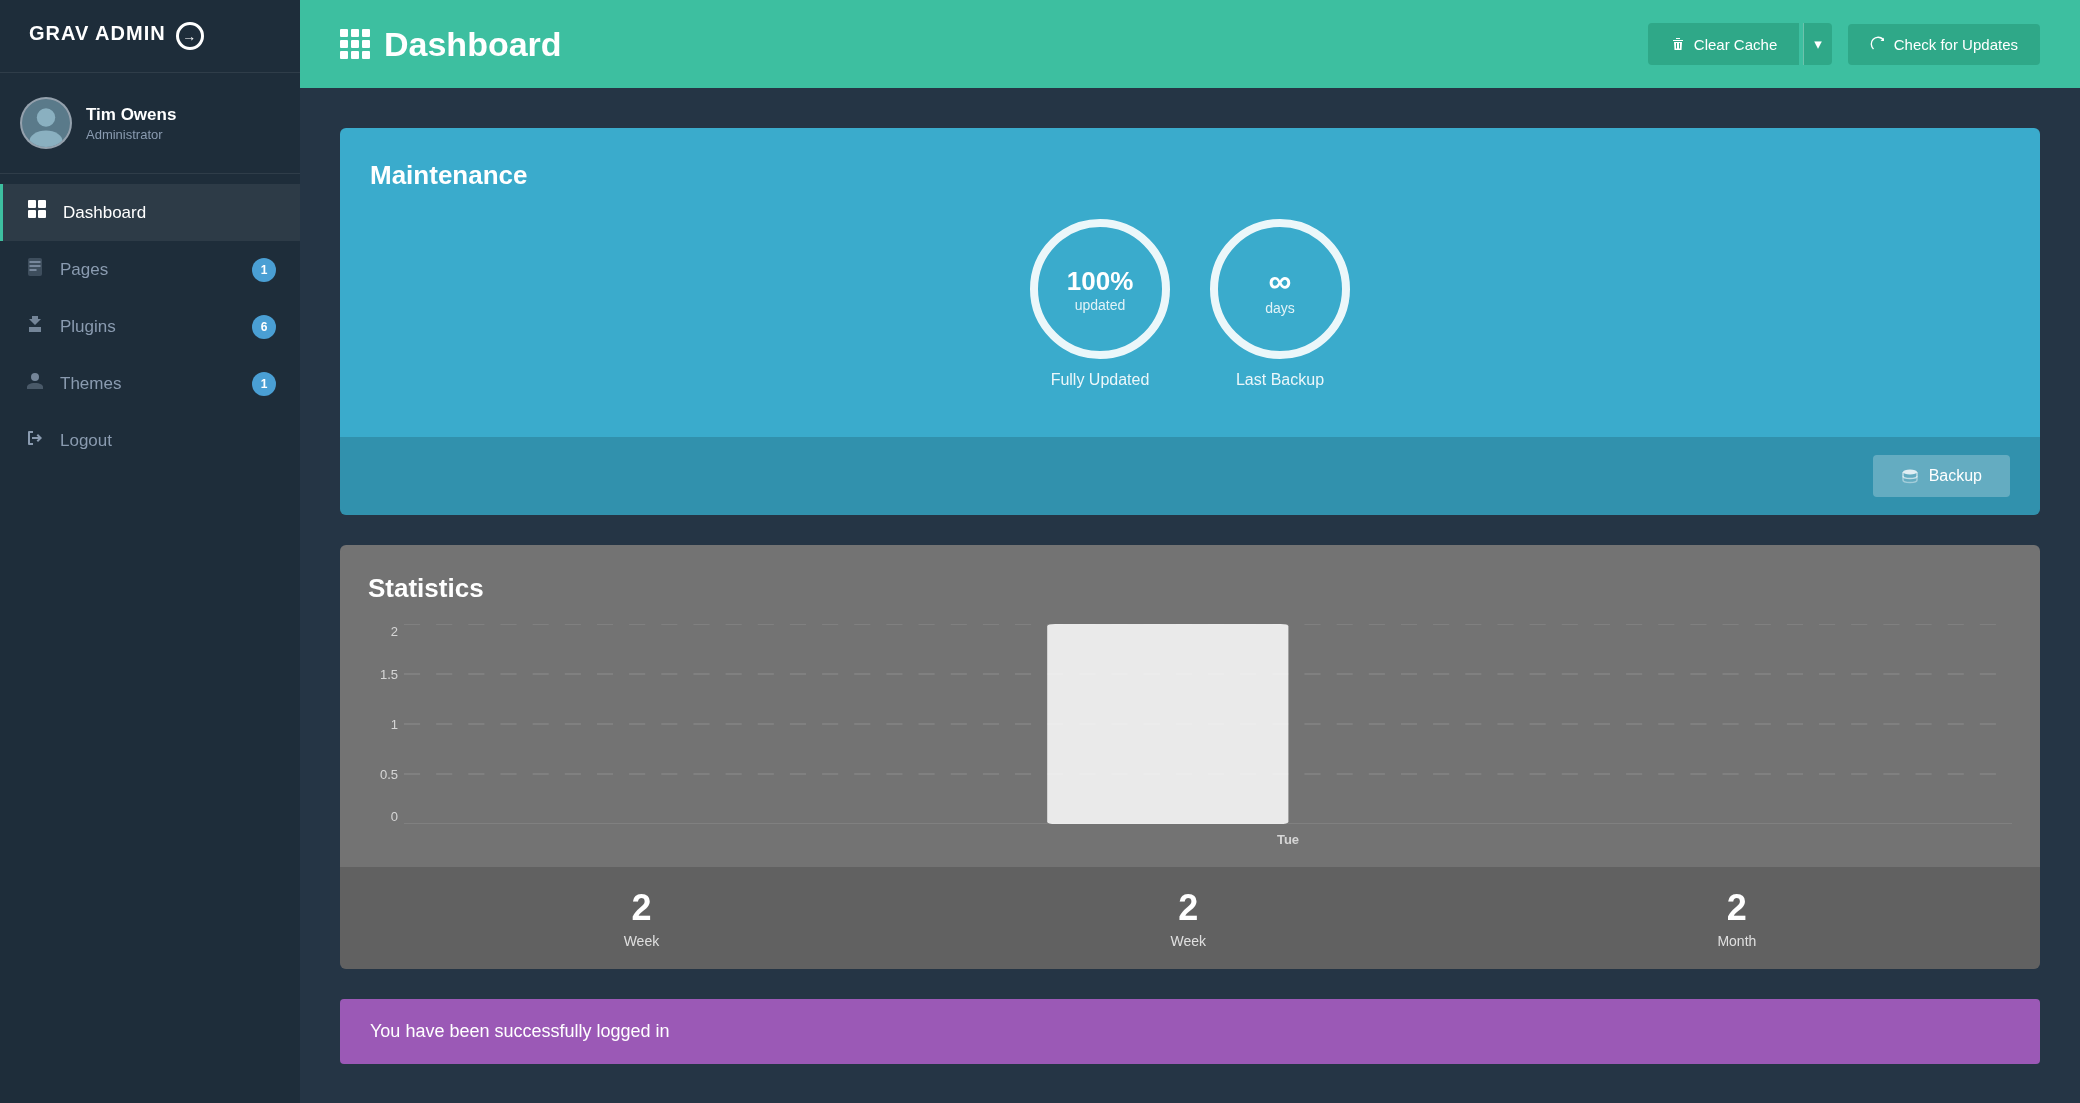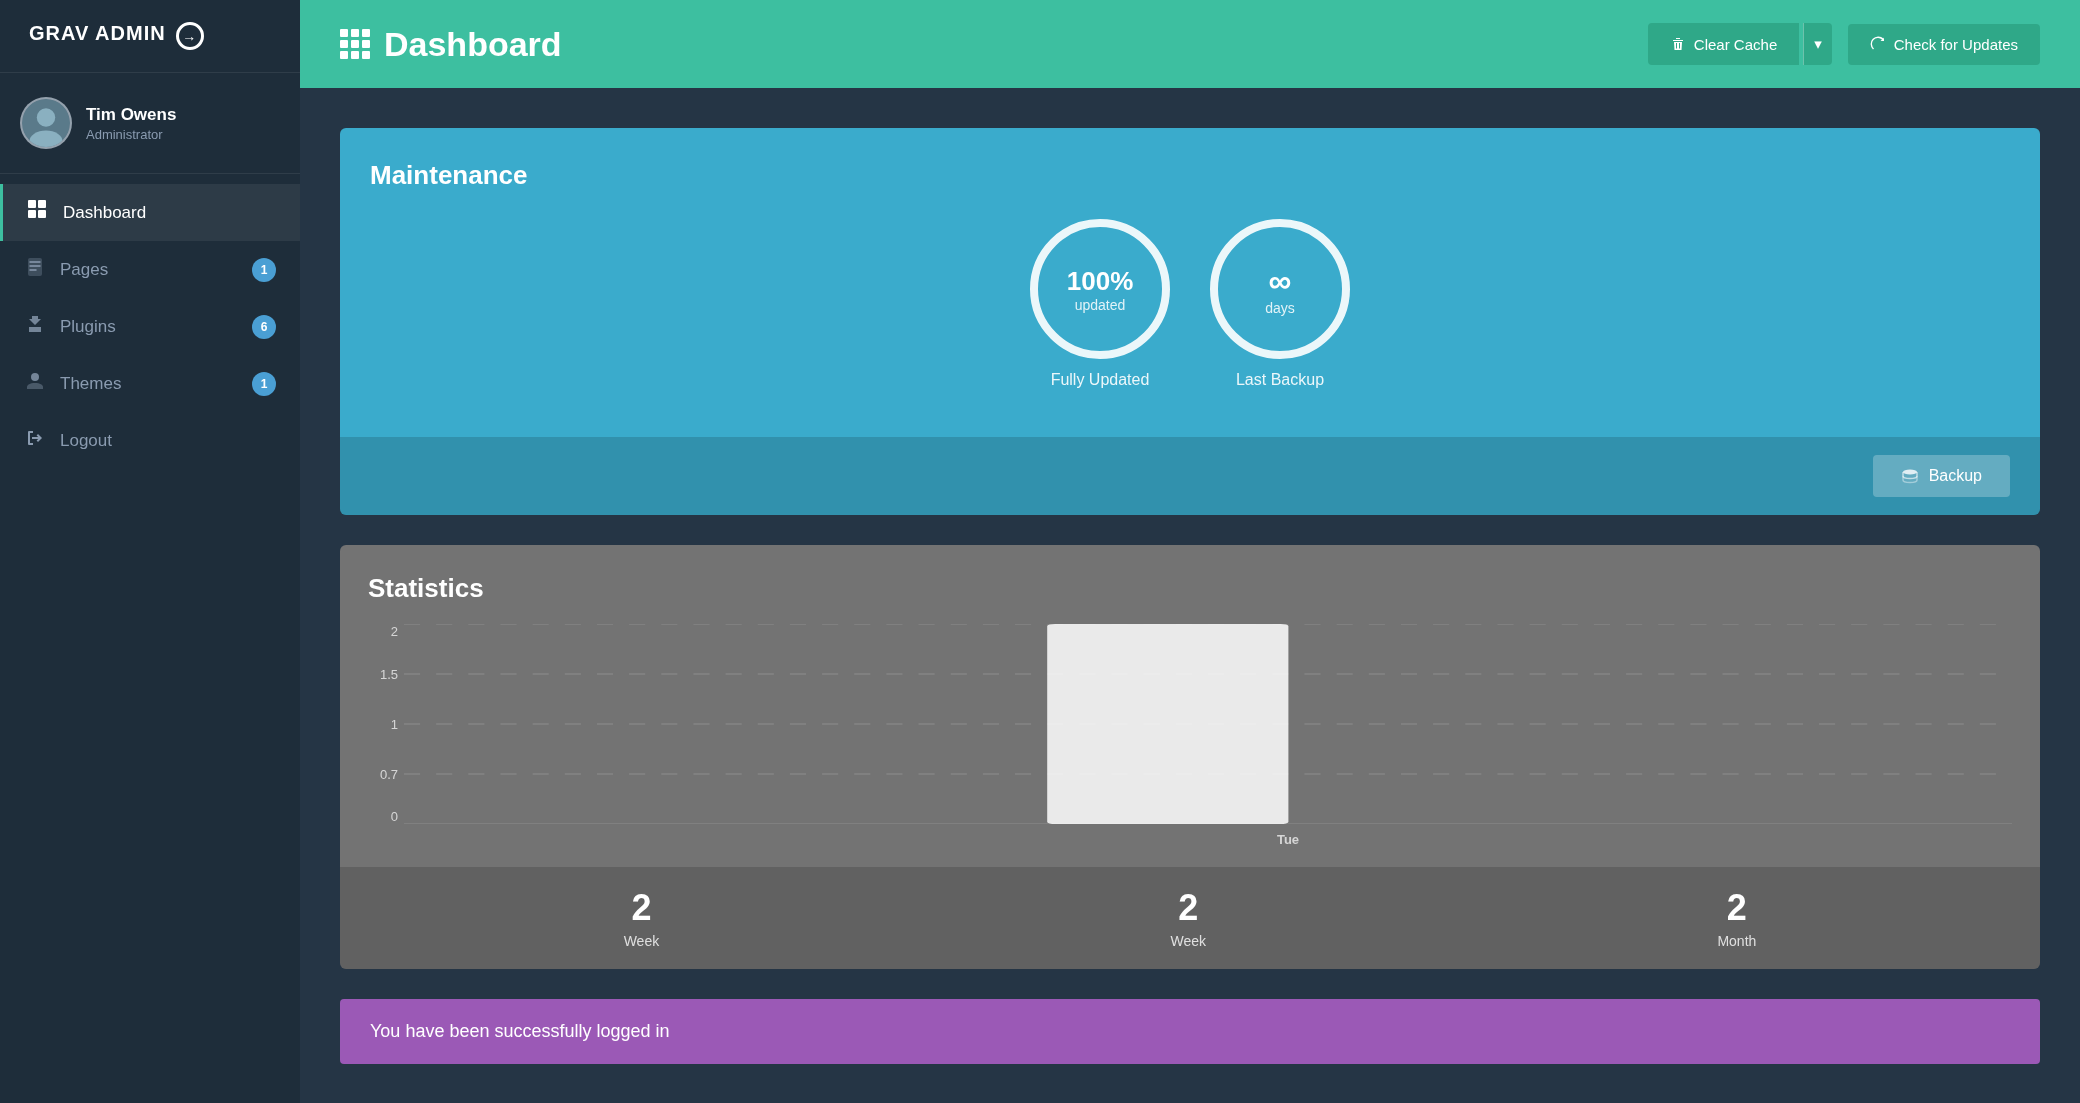--- a/index.html
+++ b/index.html
@@ -422,21 +422,21 @@
       </div>
 
       <div class="statistics-card">
         <div class="statistics-body">
           <div class="statistics-title">Statistics</div>
           <div style="display:flex;gap:0;">
             <div class="chart-axis-labels" style="width:36px;position:relative;height:200px;">
               <span style="position:absolute;top:0;right:6px;color:rgba(255,255,255,0.7);font-size:13px;">2</span>
               <span style="position:absolute;top:25%;right:6px;color:rgba(255,255,255,0.7);font-size:13px;transform:translateY(-50%);">1.5</span>
               <span style="position:absolute;top:50%;right:6px;color:rgba(255,255,255,0.7);font-size:13px;transform:translateY(-50%);">1</span>
-              <span style="position:absolute;top:75%;right:6px;color:rgba(255,255,255,0.7);font-size:13px;transform:translateY(-50%);">0.7</span>
+              <span style="position:absolute;top:75%;right:6px;color:rgba(255,255,255,0.7);font-size:13px;transform:translateY(-50%);">0.5</span>
               <span style="position:absolute;bottom:0;right:6px;color:rgba(255,255,255,0.7);font-size:13px;">0</span>
             </div>
             <div style="flex:1;position:relative;">
               <svg width="100%" height="200" viewBox="0 0 400 200" preserveAspectRatio="none">
 
                 <line x1="0" y1="0" x2="400" y2="0" stroke="rgba(255,255,255,0.2)" stroke-width="1" stroke-dasharray="4,4"></line>
                 <line x1="0" y1="50" x2="400" y2="50" stroke="rgba(255,255,255,0.2)" stroke-width="1" stroke-dasharray="4,4"></line>
                 <line x1="0" y1="100" x2="400" y2="100" stroke="rgba(255,255,255,0.2)" stroke-width="1" stroke-dasharray="4,4"></line>
                 <line x1="0" y1="150" x2="400" y2="150" stroke="rgba(255,255,255,0.2)" stroke-width="1" stroke-dasharray="4,4"></line>
                 <line x1="0" y1="200" x2="400" y2="200" stroke="rgba(255,255,255,0.2)" stroke-width="1"></line>

